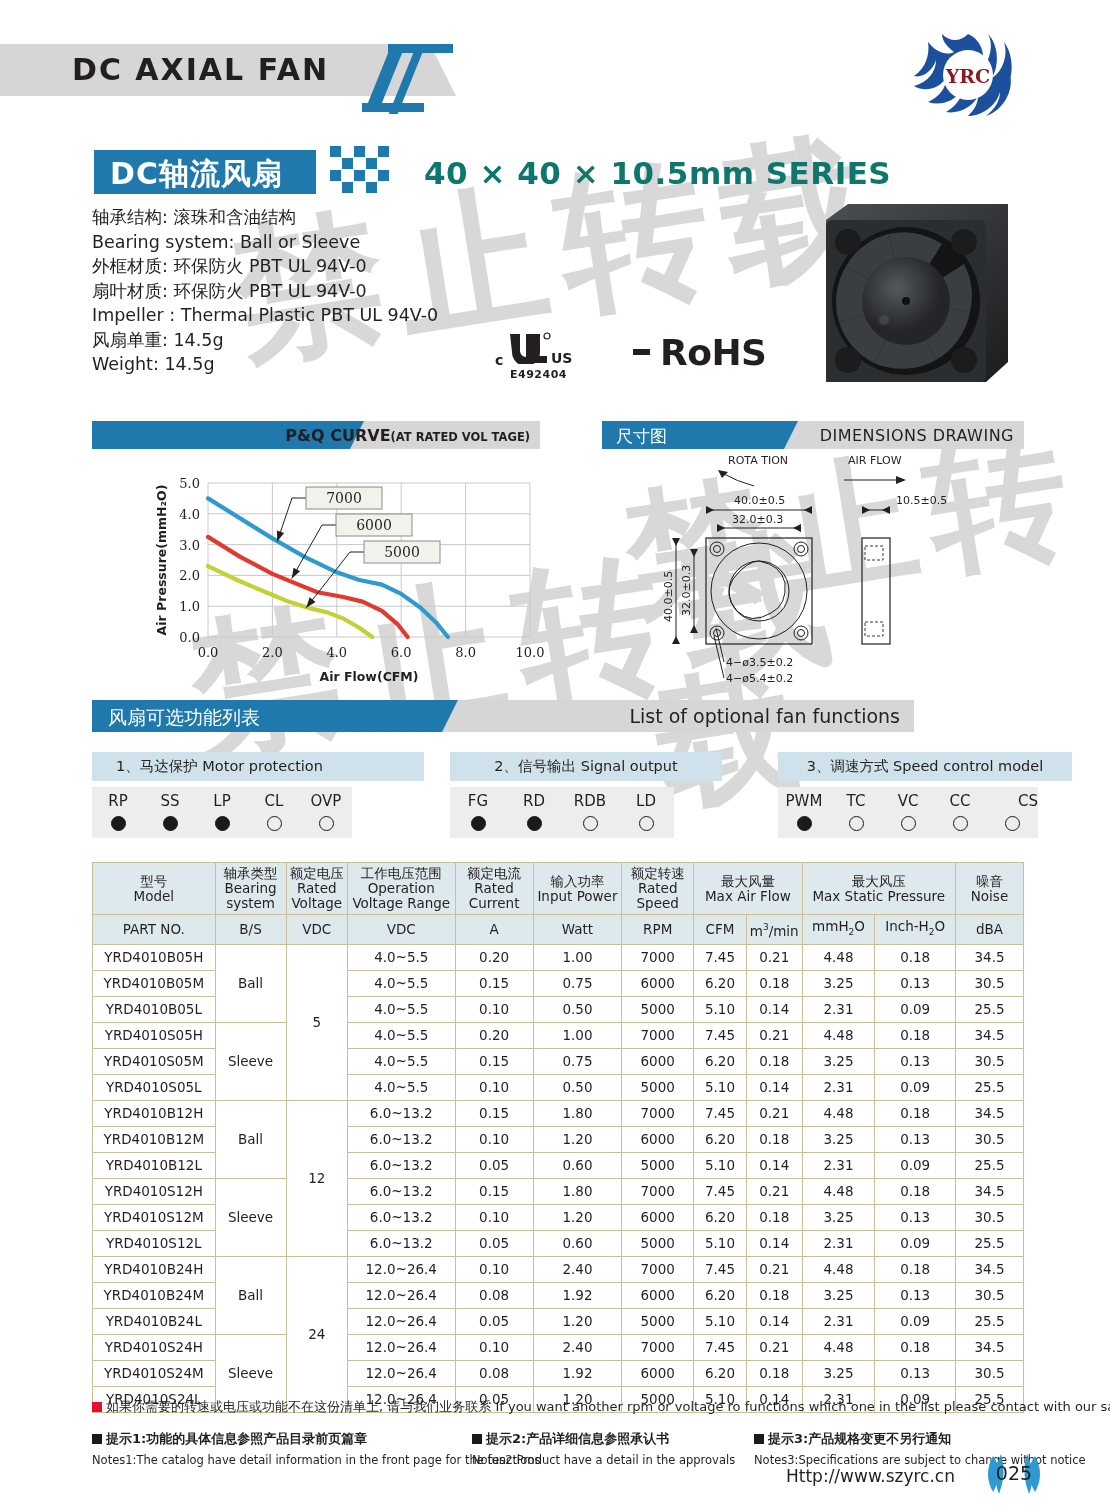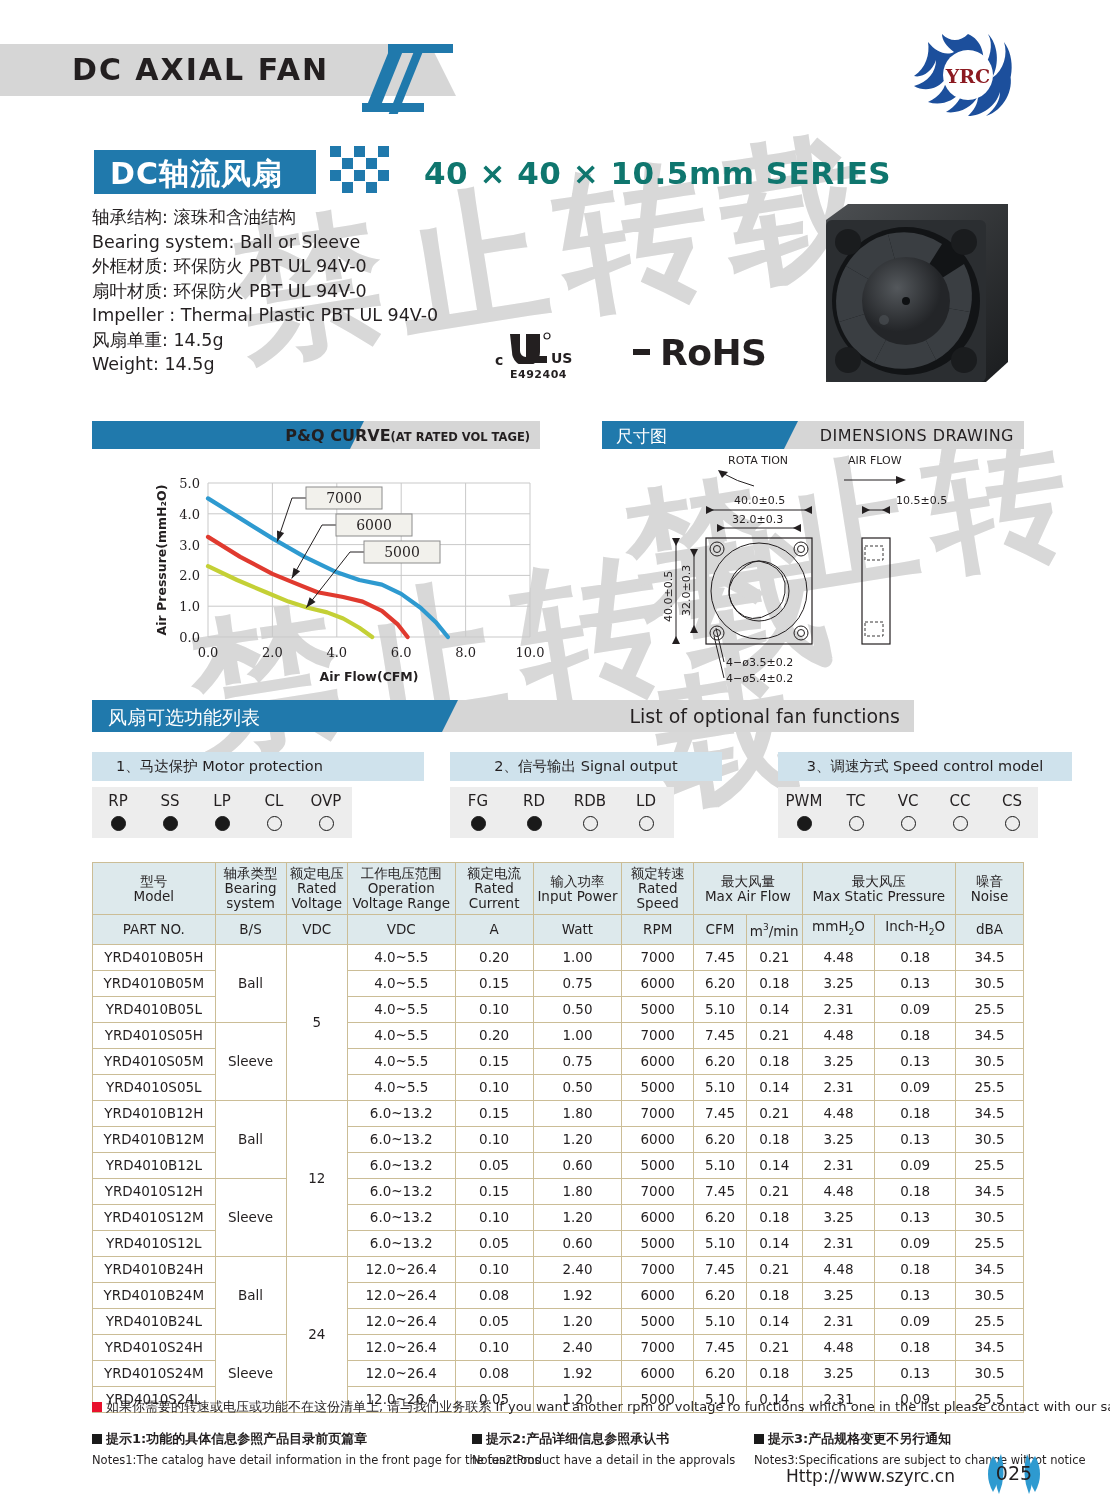--- a/index.html
+++ b/index.html
@@ -391,21 +391,21 @@
   </div>
   <div class="fgroup" id="g3">
     <div class="ghead">3、调速方式 Speed control model</div>
     <table>
         <tbody>
           <tr class="codes">
             <td class="code" style="min-width: 52px;">PWM</td>
             <td class="code" style="min-width: 52px;">TC</td>
             <td class="code" style="min-width: 52px;">VC</td>
             <td class="code" style="min-width: 52px;">CC</td>
-            <td class="code" style="min-width: 52px;">CS</td>
+            <td class="code" style="min-width: 52px; text-align: right;">CS</td>
           </tr>
           <tr class="dots">
             <td><span class="dot on"></span></td>
             <td><span class="dot"></span></td>
             <td><span class="dot"></span></td>
             <td><span class="dot"></span></td>
             <td><span class="dot"></span></td>
           </tr>
         </tbody>
       </table>

